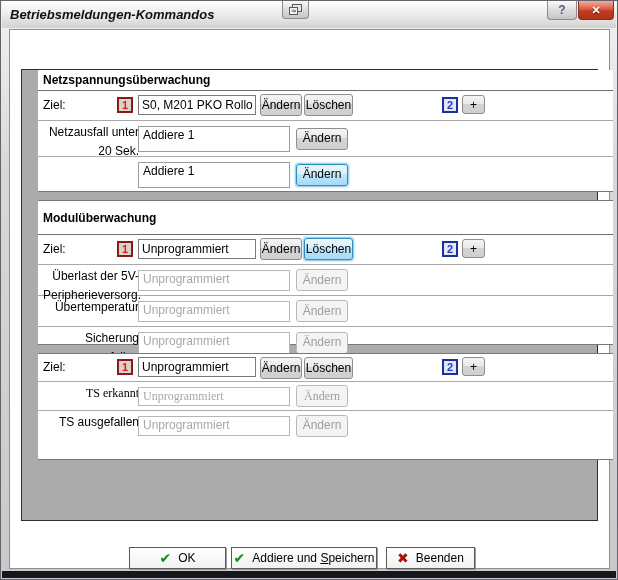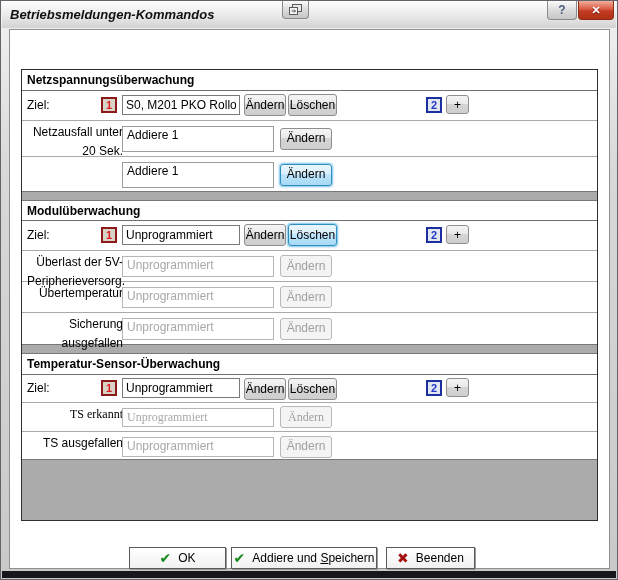--- a/index.html
+++ b/index.html
@@ -25,21 +25,21 @@
     background:linear-gradient(#efae9c,#da5c43 45%,#c23b22 55%,#b13114);
     color:#fff;font-weight:bold;font-size:11px;text-shadow:0 1px 1px #5e120a;}
 
   
   .panel{position:absolute;left:8px;top:28px;width:601px;height:540px;
     background:#fff;border:1px solid #8f8f8f;}
 
   
   .table{position:absolute;left:11px;top:39px;width:577px;height:452px;
     background:#ababab;border:1px solid #2e2e2e;}
-  .sec{position:absolute;left:0;width:575px;background:#fff;
+  .sec{position:absolute;left:16px;width:575px;background:#fff;
     border-top:1px solid #787878;border-bottom:1px solid #787878;}
   .sec-header{font-weight:bold;padding-left:5px;border-bottom:1px solid #6f6f6f;
     display:flex;align-items:center;}
   .row{position:relative;border-bottom:1px solid #a9a9a9;}
   .row.last{border-bottom:none;}
   .lbl{position:absolute;left:5px;top:2px;width:96px;line-height:19px;text-align:right;}
   .z-lbl{position:absolute;left:5px;top:7px;}
 
   
   .badge{position:absolute;width:16px;height:16px;font-size:11px;font-weight:bold;
@@ -127,21 +127,21 @@
           <div class="vbox">Addiere 1</div>
           <button class="btn row-btn">Ändern</button>
         </div>
         <div class="row last" style="height:35px;">
           <div class="vbox">Addiere 1</div>
           <button class="btn row-btn focus">Ändern</button>
         </div>
       </div>
 
       <div class="sec" style="top:130px;height:145px;">
-        <div class="sec-header" style="height:20px;">Modulüberwachung</div>
+        <div class="sec-header" style="height:34px;">Modulüberwachung</div>
         <div class="row" style="height:30px;">
           <span class="z-lbl">Ziel:</span>
           <span class="badge red z-b1">1</span>
           <input class="z-field" readonly="" value="Unprogrammiert" style="">
           <button class="btn z-aend">Ändern</button>
           <button class="btn z-loesch focus">Löschen</button>
           <span class="badge blue z-b2">2</span>
           <button class="btn z-plus">+</button>
         </div>
         <div class="row" style="height:31px;">
@@ -155,21 +155,20 @@
           <button class="btn row-btn dis">Ändern</button>
         </div>
         <div class="row last" style="height:31px;">
           <span class="lbl">Sicherung ausgefallen</span>
           <div class="vbox dis">Unprogrammiert</div>
           <button class="btn row-btn dis">Ändern</button>
         </div>
       </div>
 
       <div class="sec" style="top:283px;height:107px;">
-        <div class="sec-header" style="height:21px;">Temperatur-Sensor-Überwachung</div>
         <div class="row" style="height:28px;">
           <span class="z-lbl" style="top:6px;">Ziel:</span>
           <span class="badge red z-b1" style="top:5px;">1</span>
           <input class="z-field" style="top: 3px;" readonly="" value="Unprogrammiert">
           <button class="btn z-aend">Ändern</button>
           <button class="btn z-loesch">Löschen</button>
           <span class="badge blue z-b2" style="top:5px;">2</span>
           <button class="btn z-plus" style="top:3px;">+</button>
         </div>
         <div class="row" style="height:29px;font-family:Liberation Serif, serif;">

